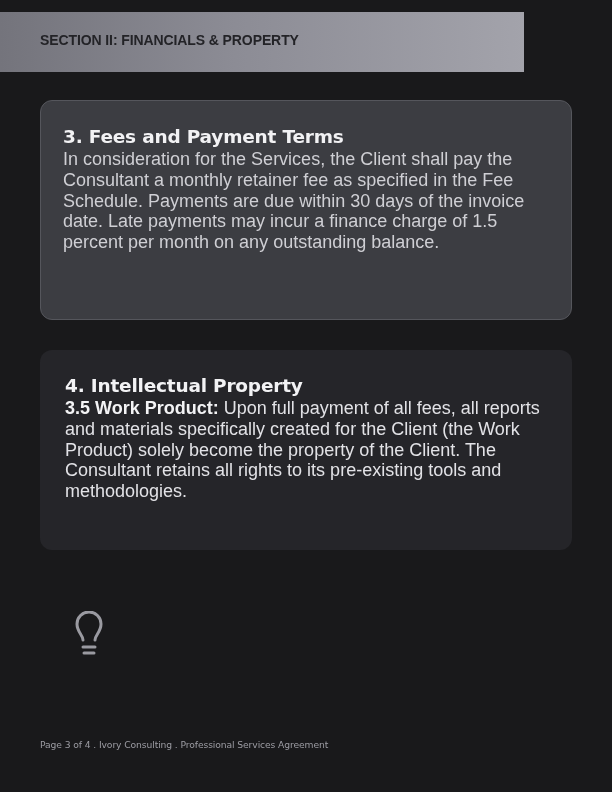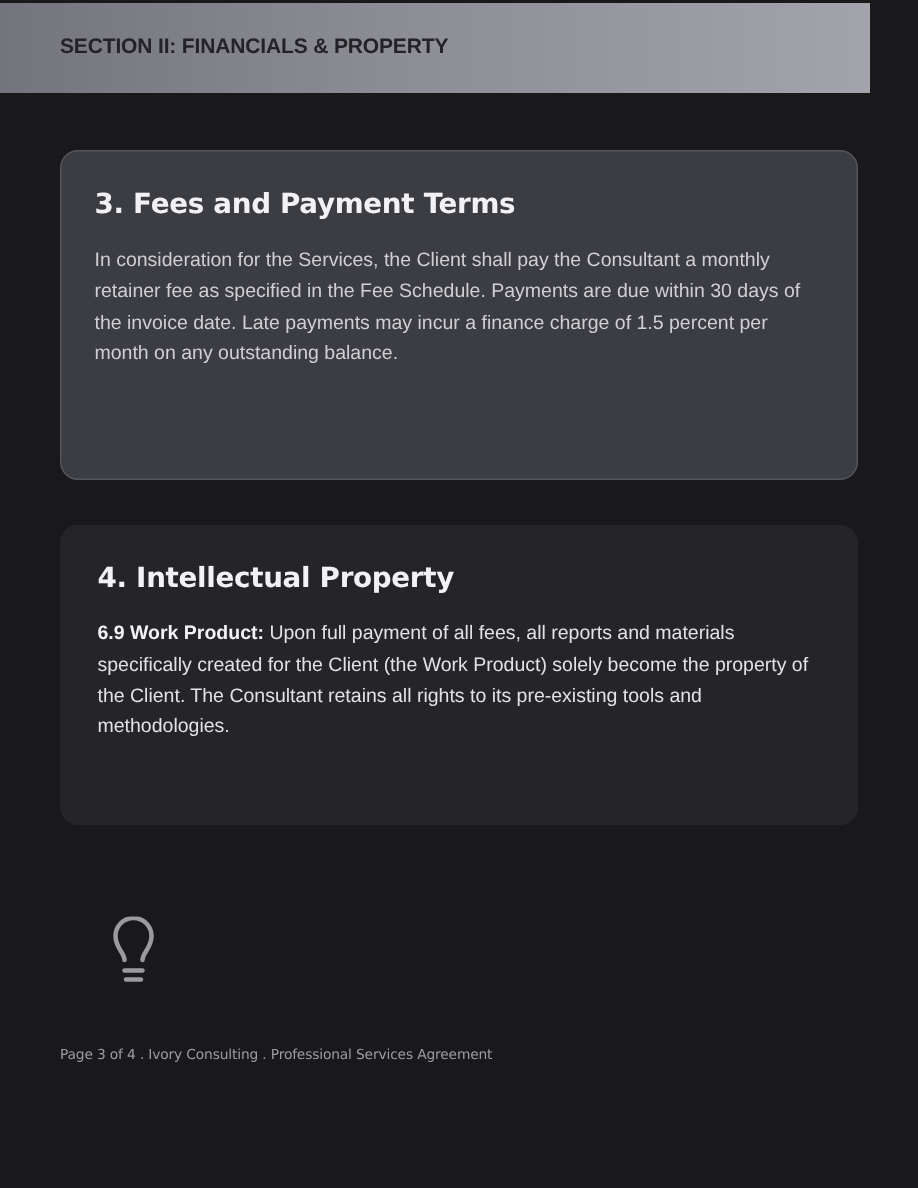--- a/index.html
+++ b/index.html
@@ -9,22 +9,22 @@
   body {
     width: 612px;
     height: 792px;
     background: #19191b;
     font-family: "Liberation Sans", sans-serif;
     position: relative;
     overflow: hidden;
   }
   .header-band {
     position: absolute;
-    left: 0; top: 2px;
-    width: 580px;
+    left: 0; top: 12px;
+    width: 524px;
     height: 60px;
     background: linear-gradient(90deg, #74747c 0%, #8c8c95 45%, #a3a3ab 100%);
   }
   .header-title {
     position: absolute;
     left: 40px;
     top: 20px;
     font-size: 14px;
     font-weight: bold;
     color: #232327;
@@ -54,39 +54,38 @@
   .card-title {
     font-family: "DejaVu Sans", sans-serif;
     font-size: 18.5px;
     font-weight: bold;
     color: #f2f2f4;
     margin: 0;
     line-height: 24px;
     letter-spacing: -0.2px;
   }
   .card-body {
-    margin-top: 14px;
-    font-size: 13px;
+    font-size: 18px;
     line-height: 20.8px;
     color: #cfcfd4;
   }
   .card-2 .card-body { color: #e2e2e6; }
   .card-body p { margin: 0; }
   .card-body b { color: #f3f3f5; font-weight: bold; }
   .bulb {
     position: absolute;
     left: 74px;
     top: 611px;
     width: 30px;
     height: 44px;
   }
   .footer {
     position: absolute;
     left: 40px;
-    top: 698px;
+    top: 739px;
     font-family: "DejaVu Sans", sans-serif;
     font-size: 9.2px;
     color: #9c9ca3;
     letter-spacing: -0.1px;
   }
 </style>
 </head>
 <body>
 
 <div class="header-band">
@@ -96,21 +95,21 @@
 <div class="card card-1">
   <h2 class="card-title">3. Fees and Payment Terms</h2>
   <div class="card-body">
     <p>In consideration for the Services, the Client shall pay the Consultant a monthly retainer fee as specified in the Fee Schedule. Payments are due within 30 days of the invoice date. Late payments may incur a finance charge of 1.5 percent per month on any outstanding balance.</p>
   </div>
 </div>
 
 <div class="card card-2">
   <h2 class="card-title">4. Intellectual Property</h2>
   <div class="card-body">
-    <p><b>6.9 Work Product:</b><span> Upon full payment of all fees, all reports and materials specifically created for the Client (the Work Product) solely become the property of the Client. The Consultant retains all rights to its pre-existing tools and methodologies.</span></p>
+    <p><b>3.5 Work Product:</b><span> Upon full payment of all fees, all reports and materials specifically created for the Client (the Work Product) solely become the property of the Client. The Consultant retains all rights to its pre-existing tools and methodologies.</span></p>
   </div>
 </div>
 
 <div class="bulb">
   <svg width="30" height="44" viewBox="0 0 30 44" fill="none" stroke="#9a9aa1" stroke-width="3" stroke-linecap="round">
     <path d="M9 29 C9 24 3 21 3 13 A12 12 0 0 1 27 13 C27 21 21 24 21 29"></path>
     <line x1="9" y1="36" x2="21" y2="36"></line>
     <line x1="10" y1="42" x2="20" y2="42"></line>
   </svg>
 </div>

